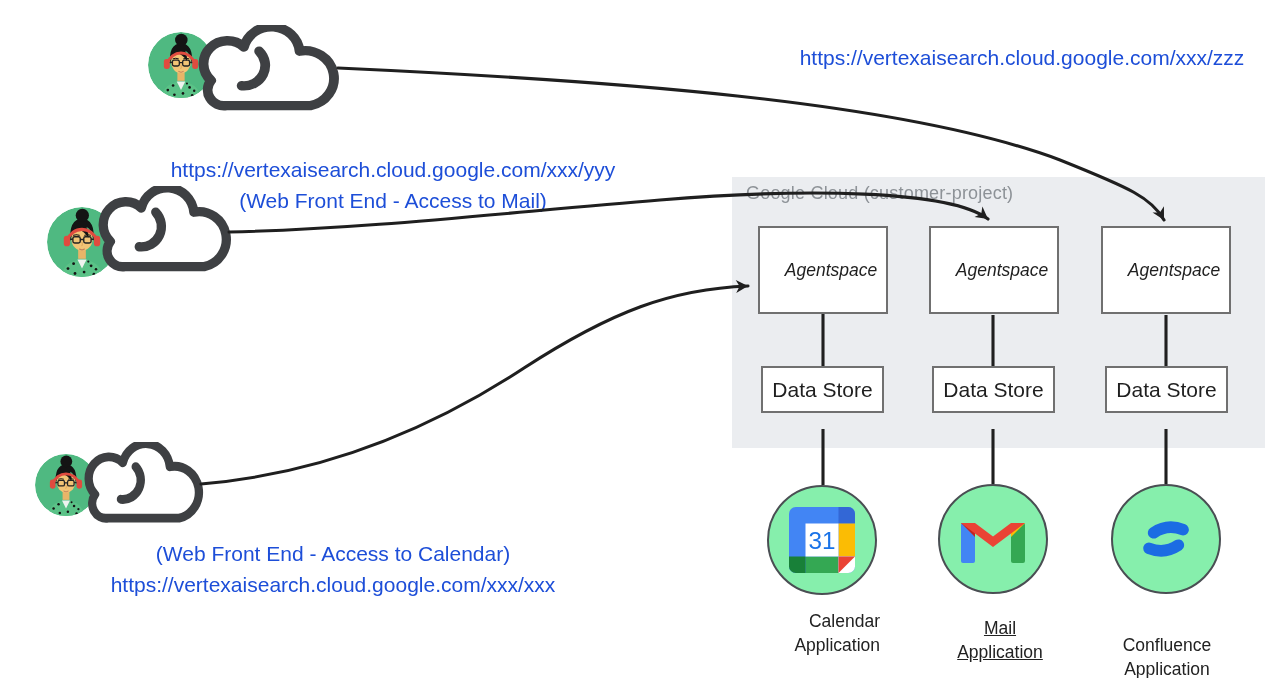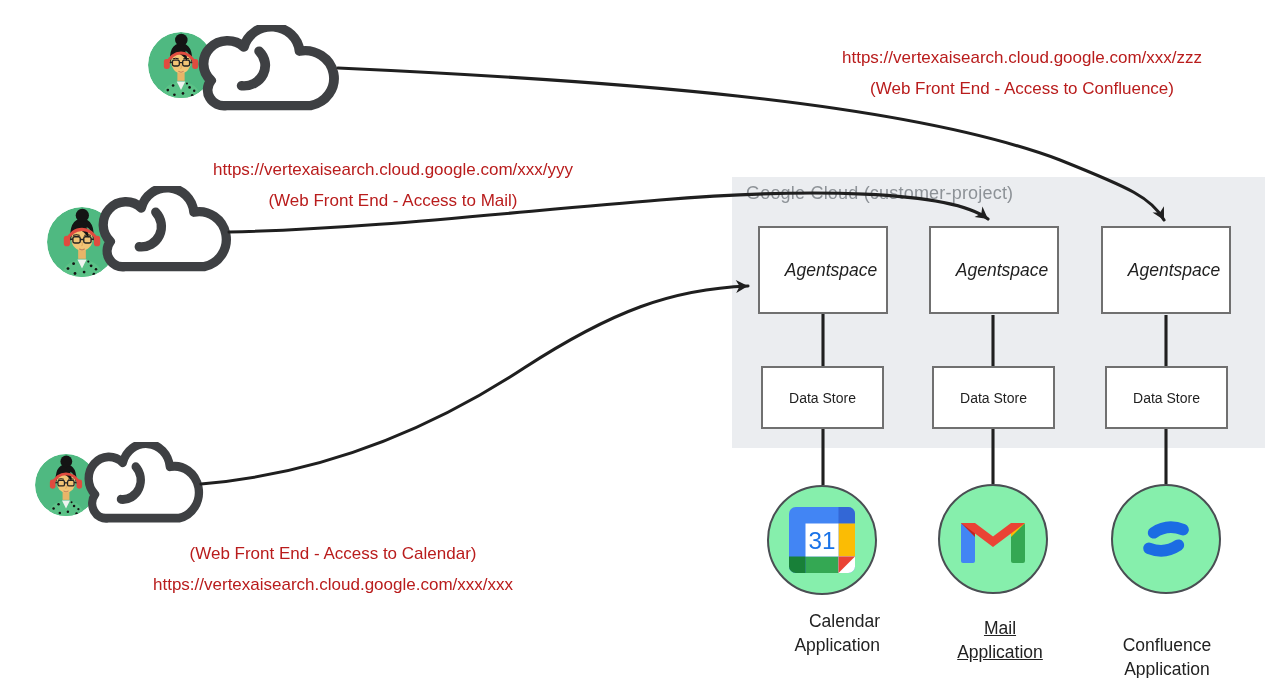--- a/index.html
+++ b/index.html
@@ -13,32 +13,32 @@
   }
   .panel-title{
     position:absolute;left:14px;top:6px;font-size:18px;color:#8D9297;
     white-space:nowrap;letter-spacing:.2px;
   }
   .node{
     position:absolute;background:#fff;border:2px solid #707070;box-sizing:border-box;
     display:flex;align-items:center;justify-content:center;z-index:2;text-align:center;
   }
   .agent{width:130px;height:88px;top:226px;font-size:17.5px;font-style:italic;padding-left:16px;}
-  .store{width:123px;height:63px;top:366px;font-size:14px;text-align:right;}
+  .store{width:123px;height:47px;top:366px;font-size:21px;text-align:right;}
   .app-circle{
     position:absolute;width:110px;height:110px;border-radius:50%;background:#86efac;
     border:2px solid #4A4E53;box-sizing:border-box;z-index:2;
     display:flex;align-items:center;justify-content:center;
   }
   .app-label{
     position:absolute;width:104px;text-align:center;font-size:17.5px;line-height:23.5px;
     color:#222;z-index:2;
   }
   .url-block{position:absolute;width:460px;text-align:center;z-index:2;}
-  .url-line{font-size:17px;line-height:31px;color:#b91c1c;white-space:nowrap;}
+  .url-line{font-size:21px;line-height:31px;color:#1d4ed8;white-space:nowrap;}
   .user-group{position:absolute;z-index:2;}
   .user-group .avatar{position:absolute;z-index:1;}
   .user-group .cloud{position:absolute;z-index:2;}
   .overlay{position:absolute;left:0;top:0;z-index:3;pointer-events:none;}
   .hidden-defs{position:absolute;width:0;height:0;overflow:hidden;}
 </style>
 </head>
 <body>
 
 <div class="canvas">
@@ -129,21 +129,20 @@
       <path d="M 56 48 Q 38 60 18 52" fill="none" stroke="#1B6CE3" stroke-width="15" stroke-linecap="round"></path>
     </svg>
   </div>
 
   <div class="app-label" style="left:776px;top:610px;text-align:right;">Calendar Application</div>
   <div class="app-label" style="left:948px;top:617px;text-decoration:underline;">Mail Application</div>
   <div class="app-label" style="left:1115px;top:627px;margin-top:7px;">Confluence Application</div>
 
   <div class="url-block" style="left:792px;top:42px;">
     <div class="url-line">https://vertexaisearch.cloud.google.com/xxx/zzz</div>
-    <div class="url-line">(Web Front End - Access to Confluence)</div>
   </div>
   <div class="url-block" style="left:163px;top:154px;">
     <div class="url-line">https://vertexaisearch.cloud.google.com/xxx/yyy</div>
     <div class="url-line">(Web Front End - Access to Mail)</div>
   </div>
   <div class="url-block" style="left:103px;top:538px;">
     <div class="url-line">(Web Front End - Access to Calendar)</div>
     <div class="url-line">https://vertexaisearch.cloud.google.com/xxx/xxx</div>
   </div>
 

